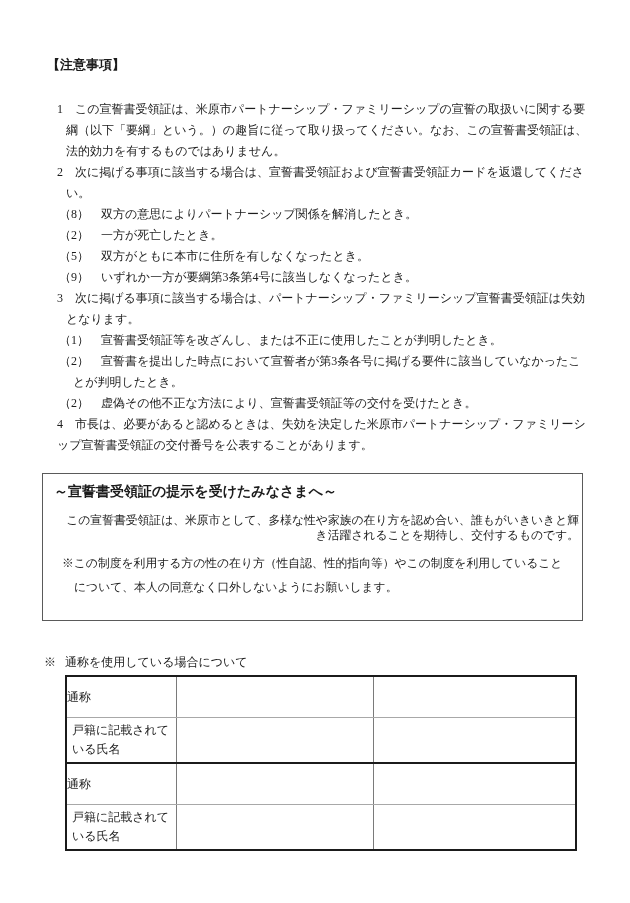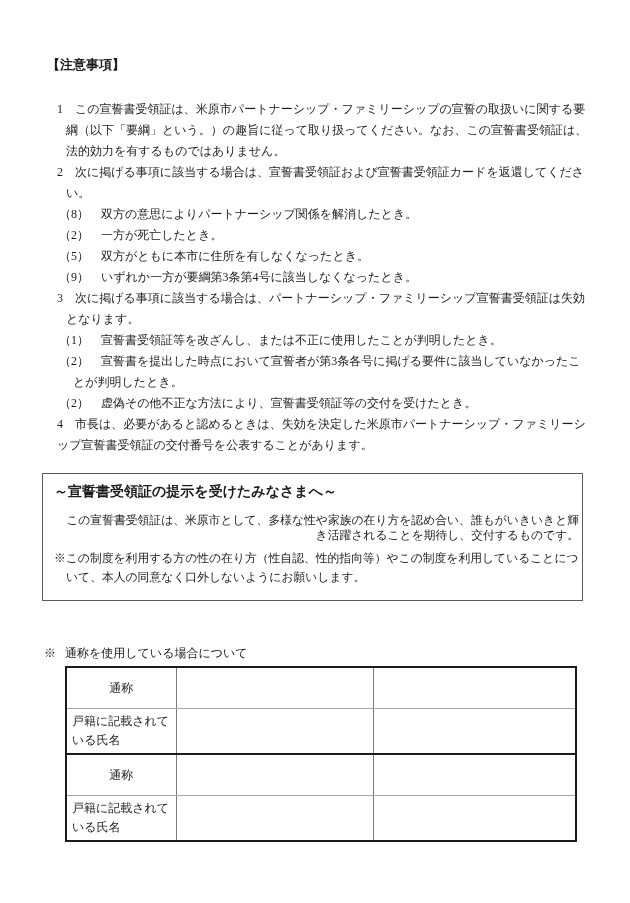--- a/index.html
+++ b/index.html
@@ -54,27 +54,27 @@
     font-size: 14px;
     line-height: 16px;
     margin: 0 0 13px 0;
   }
   .box-para {
     line-height: 15px;
     margin: 0 0 6px 0;
     text-align: right;
   }
   .box-caution {
-    line-height: 19px;
-    margin: 0;
+    line-height: 24px;
+    margin: 8px;
     padding-left: 12px;
     text-indent: -12px;
   }
   .alias-note {
-    margin-top: 42px;
+    margin-top: 31px;
     font-size: 12px;
     line-height: 21px;
   }
   .alias-title-row { }
   .alias-marker { margin-right: 9px; margin-left: -3px; }
   .alias-body { text-indent: 18px; }
   .name-table {
     border-collapse: collapse;
     table-layout: fixed;
     margin: 2px 0 0 18px;
@@ -82,21 +82,21 @@
     font-size: 12px;
   }
   .name-table td {
     height: 40px;
     padding: 0;
     vertical-align: middle;
   }
   .name-table td + td { border-left: 1px solid #7a7a7a; }
   .name-table tr.thin-sep td { border-bottom: 1px solid #a8a8a8; }
   .name-table tr.pair-sep td { border-bottom: 2px solid #1b1b1b; }
-  .lbl-center { text-align: center; }
+  .lbl-center { text-align: left; }
   .lbl-left {
     text-align: left;
     padding: 2px 4px 2px 5px !important;
     line-height: 19px;
     margin-top: 48px;
   }
 </style>
 </head>
 <body>
 

